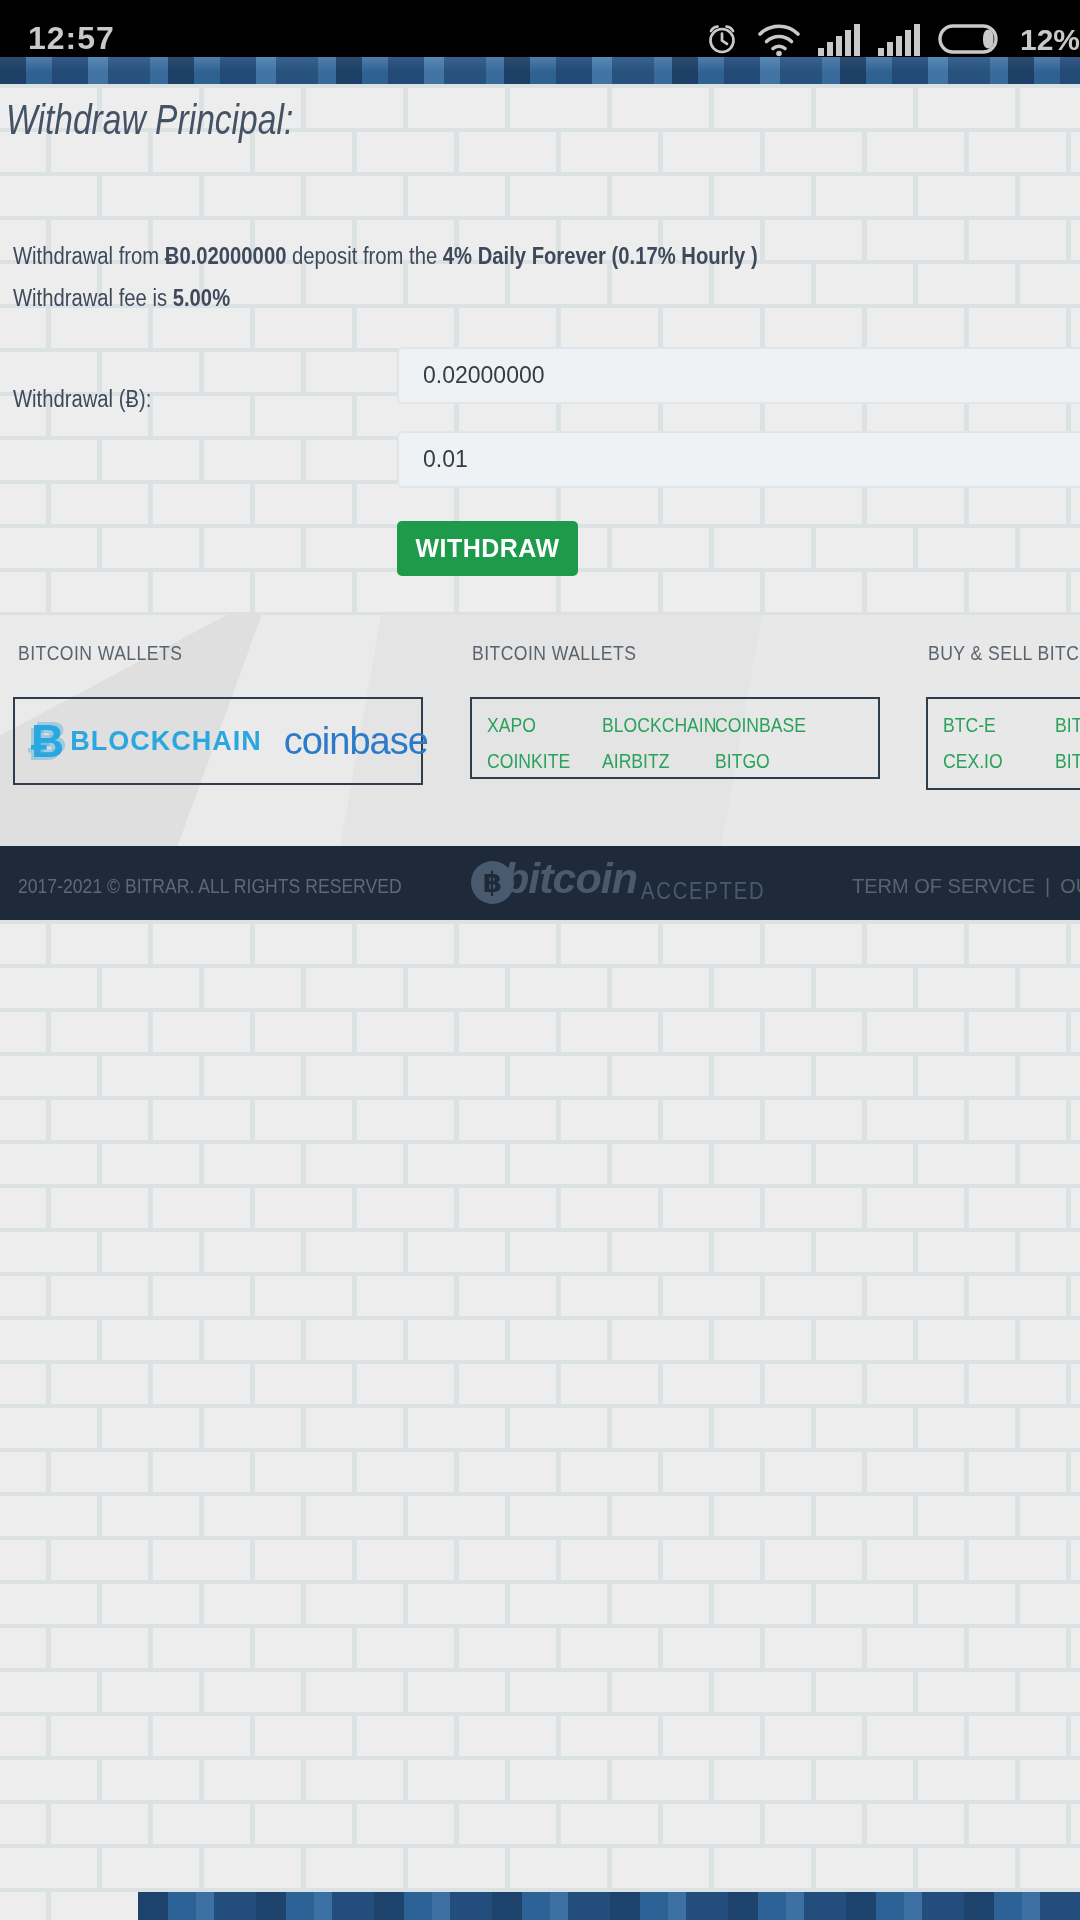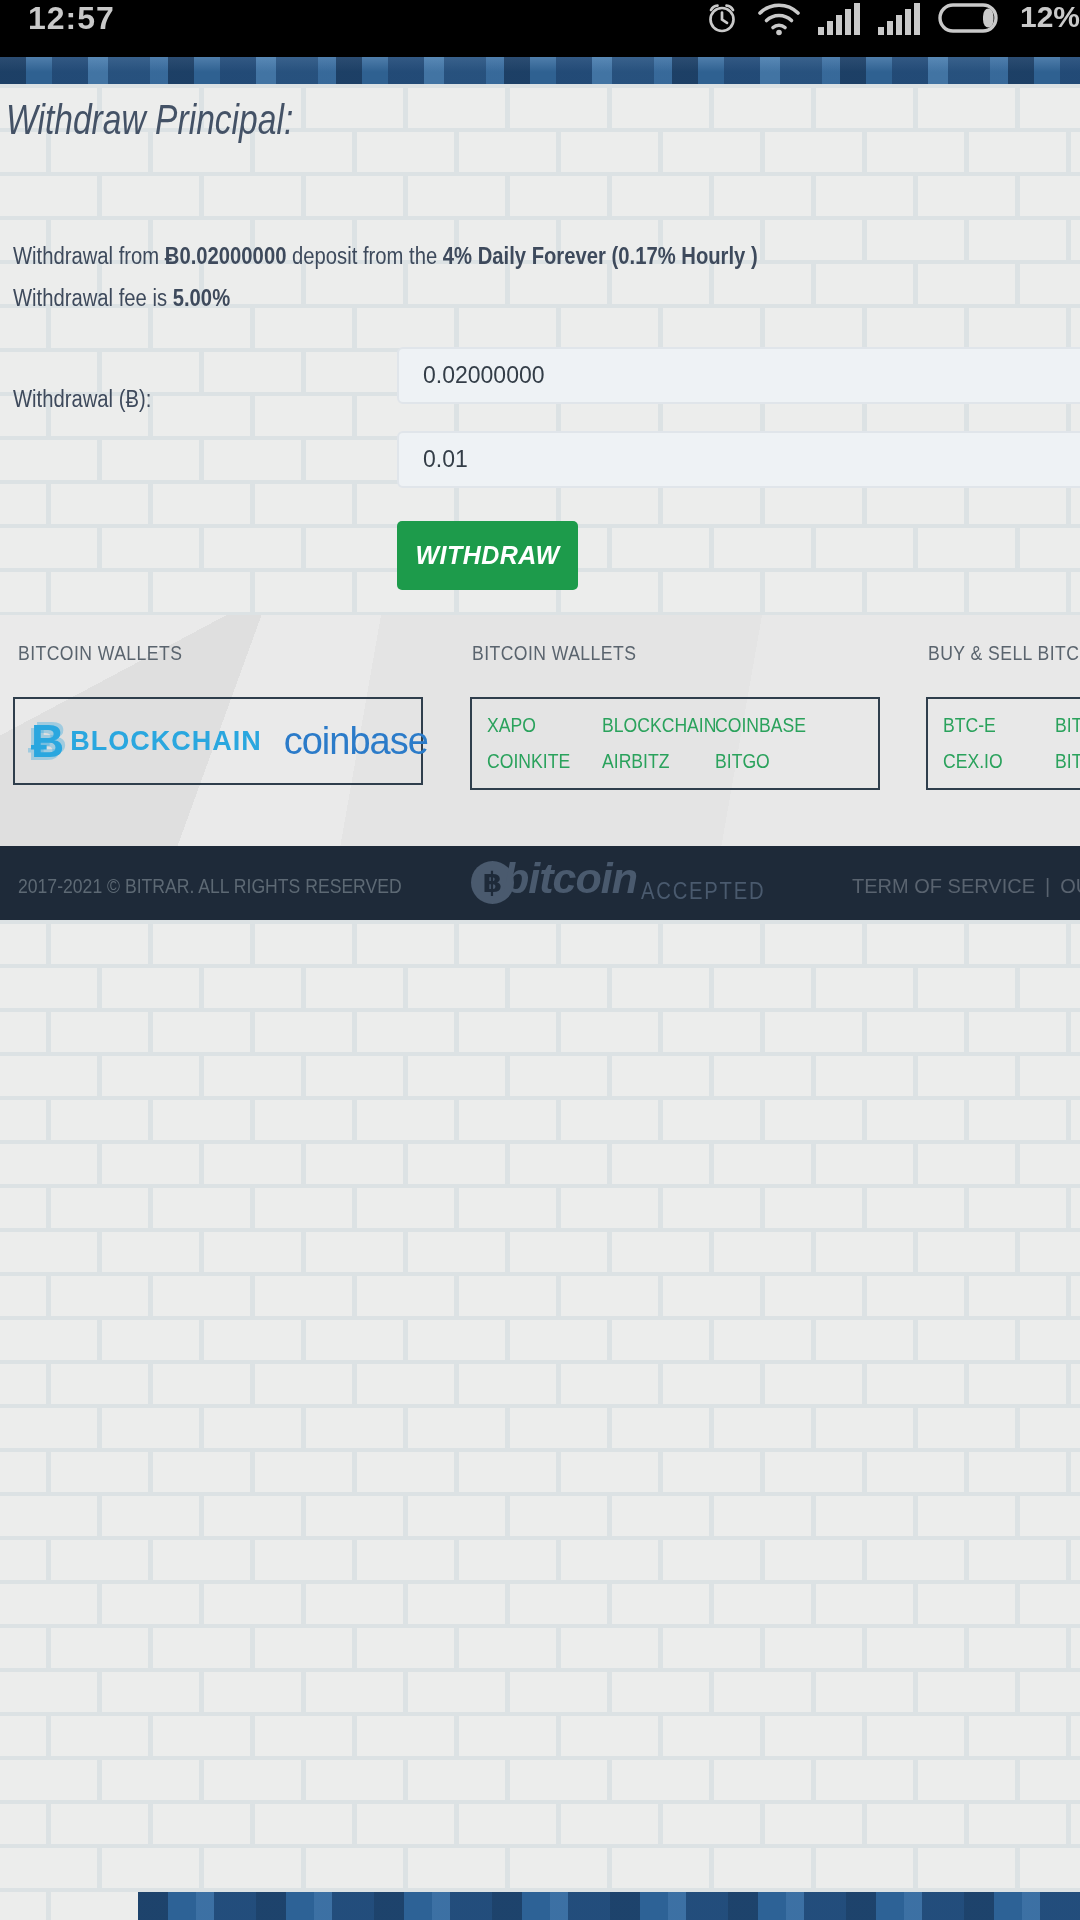--- a/index.html
+++ b/index.html
@@ -11,21 +11,21 @@
       conic-gradient(from -90deg at 97px 40px, #ecedec 25%, #0000 0),
       conic-gradient(from -90deg at 97px 40px, #ecedec 25%, #0000 0);
     background-position:0 0, 51px 44px;
     background-size:102px 88px;
   }
   .cx{transform:scaleX(.88);transform-origin:0 50%;display:inline-block;white-space:nowrap;}
   .cx2{transform:scaleX(.8);transform-origin:0 50%;display:inline-block;white-space:nowrap;}
 
   
   .statusbar{position:absolute;left:0;top:0;width:1080px;height:57px;background:#000;
-    display:flex;align-items:flex-start;color:#c9c9c9;}
+    display:flex;align-items:flex-end;color:#c9c9c9;}
   .sb-time{margin-left:28px;font-size:32px;font-weight:bold;letter-spacing:1px;}
   .sb-spacer{flex:1;}
   .sb-icons{display:flex;align-items:center;gap:16px;margin-right:16px;}
   .sb-pct{font-size:30px;font-weight:bold;margin-left:4px;}
 
   
   .banner{position:absolute;left:0;top:57px;width:1080px;height:27px;
     background-color:#2f6191;
     background-image:
       repeating-linear-gradient(90deg,
@@ -43,38 +43,38 @@
   .p2{top:285px;}
   .f-label{position:absolute;left:13px;font-size:23px;color:#3e4a5c;margin-top:24px;}
   .l1{top:362px;}
   .l2{top:447px;}
   .f-input{position:absolute;left:397px;width:713px;height:57px;box-sizing:border-box;
     background:#eef2f5;border:2px solid #e0e5ea;border-radius:6px;
     font-family:"Liberation Sans",sans-serif;font-size:23px;color:#333d47;
     padding:0 0 0 24px;outline:none;}
   .i1{top:347px;}
   .i2{top:431px;}
-  .w-btn{position:absolute;left:397px;top:521px;width:181px;height:69px;
+  .w-btn{position:absolute;left:397px;top:521px;width:181px;height:55px;
     background:#1d9b4b;border:none;border-radius:5px;color:#fff;
-    font-family:"Liberation Sans",sans-serif;font-size:25px;font-weight:bold;letter-spacing:.5px;font-style:italic;}
+    font-family:"Liberation Sans",sans-serif;font-size:25px;font-weight:bold;letter-spacing:.5px;}
 
   
   .wallets{position:absolute;left:0;top:615px;width:1080px;height:231px;
     background-color:#e6e6e6;
     background-image:
       conic-gradient(from 200deg at 25% -10%, #dfdfdf 0 42deg, #0000 0),
       conic-gradient(from 115deg at 60% 110%, #ededed 0 55deg, #0000 0),
       conic-gradient(from 295deg at 86% -5%, #e1e1e1 0 48deg, #0000 0),
       linear-gradient(100deg, #eaeaea 0 34%, #e4e4e4 34% 68%, #e8e8e8 68%);
   }
   .w-head{position:absolute;top:642px;font-size:20px;color:#5a646e;letter-spacing:.5px;}
   .wh1{left:18px;} .wh2{left:472px;} .wh3{left:928px;}
   .wbox{position:absolute;top:697px;box-sizing:border-box;border:2px solid #2f3e4c;}
   .wb1{left:13px;width:410px;height:88px;}
-  .wb2{left:470px;width:410px;height:93px;}
+  .wb2{left:470px;width:410px;height:82px;}
   .wb3{left:926px;width:290px;height:93px;}
   .logo-row{position:absolute;left:16px;top:0;height:84px;display:flex;align-items:center;}
   .bc-glyph{font-size:46px;font-weight:bold;color:#2aa7df;
     text-shadow:3px -3px 0 rgba(42,167,223,.35), -3px 3px 0 rgba(42,167,223,.35);}
   .bc-word{font-size:27px;font-weight:bold;color:#2aa7df;letter-spacing:1px;margin-left:6px;}
   .cb-word{font-size:38px;font-weight:500;color:#2b7bc9;margin-left:22px;letter-spacing:-1px;}
   .linkgrid{position:absolute;left:15px;top:13px;display:grid;row-gap:10px;}
   .lg2{grid-template-columns:115px 113px auto;}
   .lg3{grid-template-columns:112px auto;}
   .wlink{font-size:20px;color:#2aa25c;line-height:26px;text-decoration:none;cursor:pointer;}

